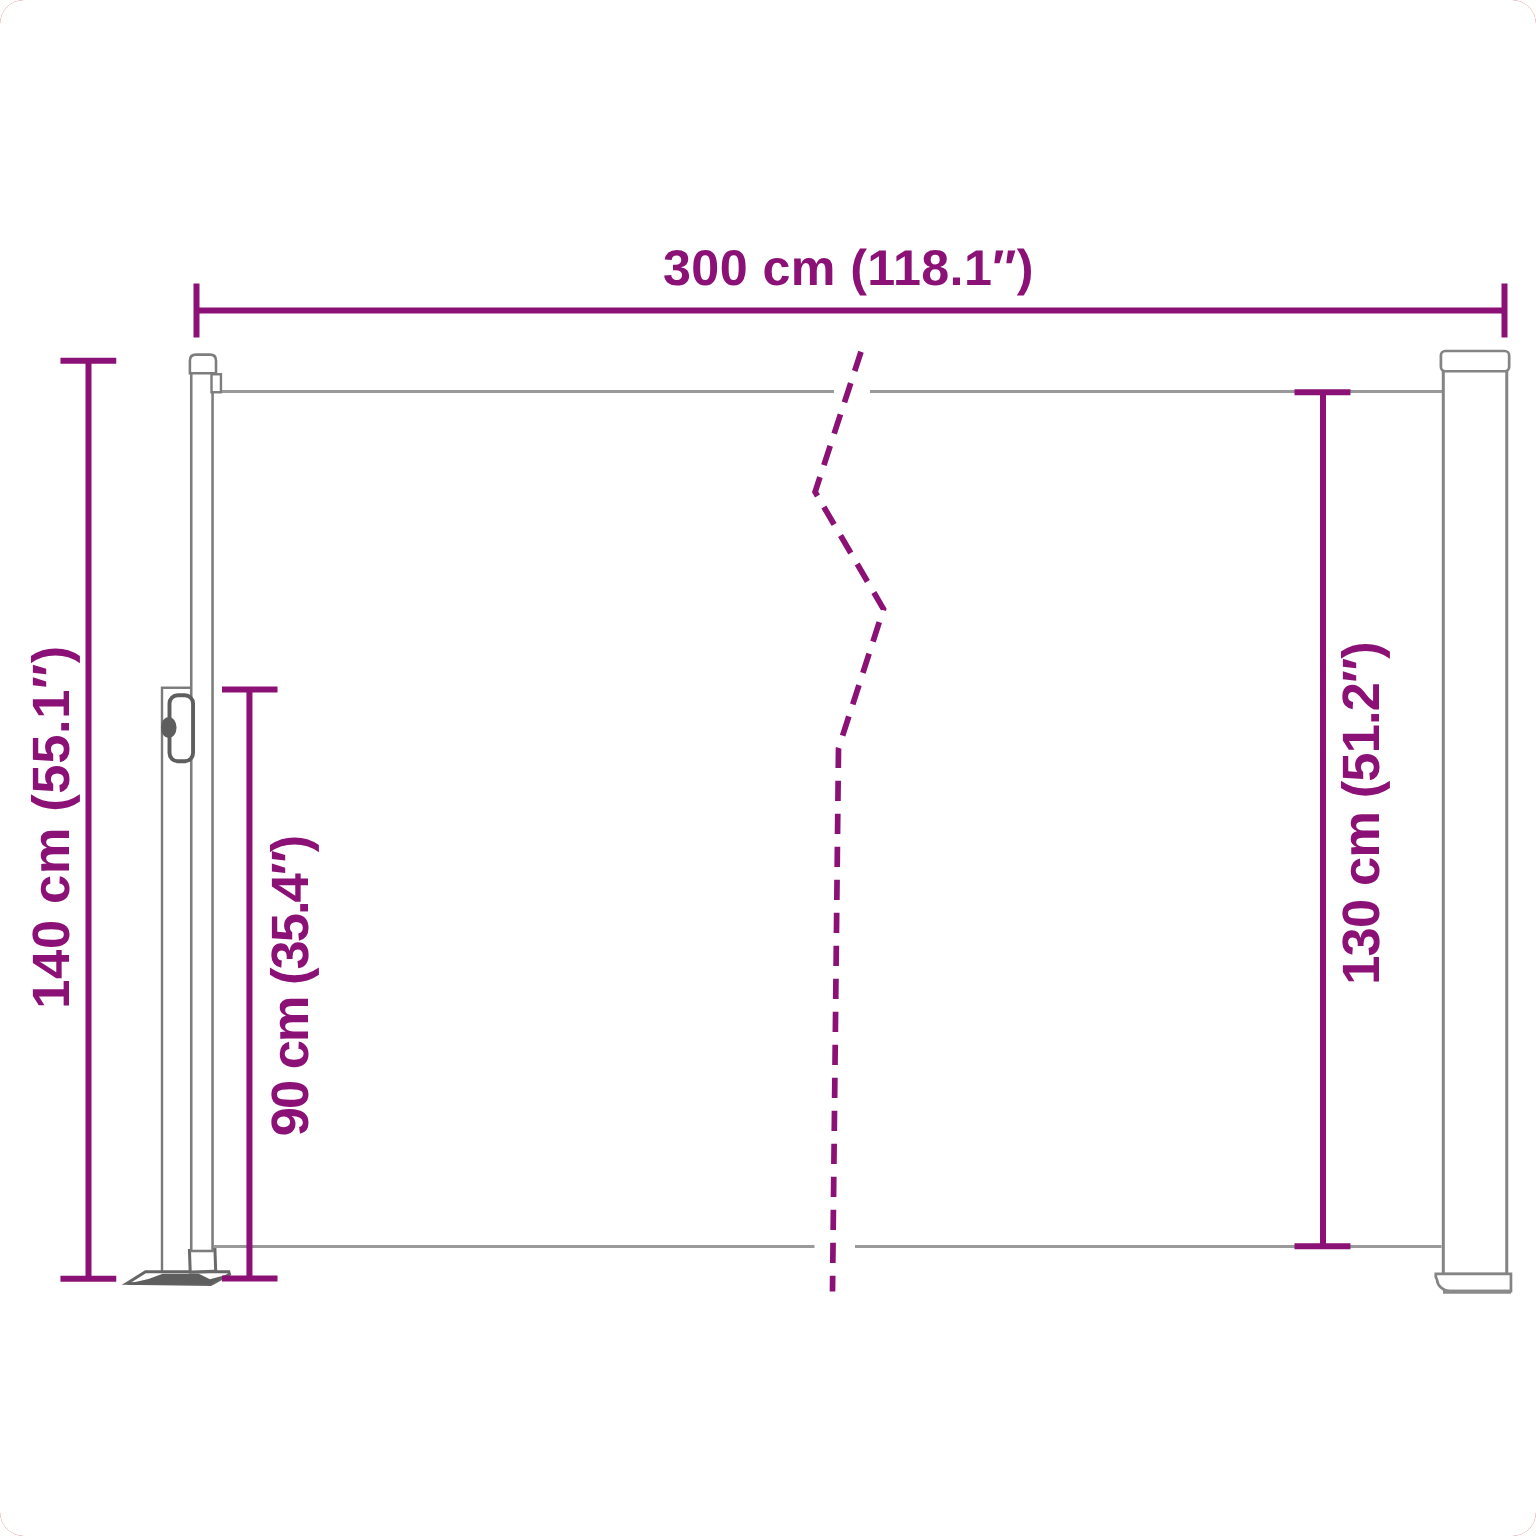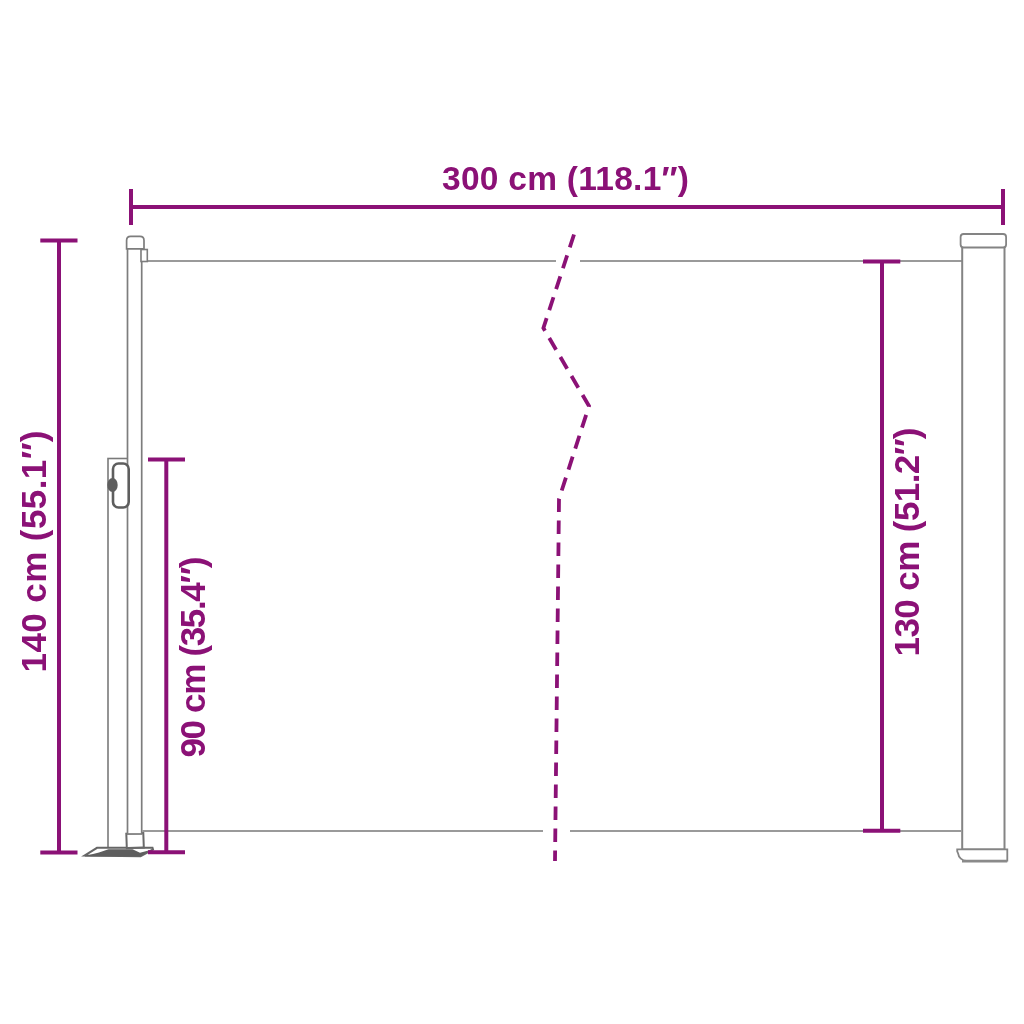--- a/index.html
+++ b/index.html
@@ -1,16 +1,16 @@
 <!DOCTYPE html>
 <html><head>
 <meta charset="utf-8">
 <style>
   html,body{margin:0;padding:0;background:#ffffff;}
-  .page{position:relative;width:1024px;height:1024px;background:#b91c1c;overflow:hidden;}
+  .page{position:relative;width:1024px;height:1024px;background:#b91c1c;overflow:hidden;border-radius:16px;}
   svg{position:absolute;left:0;top:0;}
   text{font-family:"Liberation Sans", sans-serif;font-weight:bold;fill:#8B1176;}
 </style>
 </head>
 <body>
 <div class="page">
 <svg width="1024" height="1024" viewBox="0 0 1024 1024">
 
   <rect x="0" y="0" width="1024" height="1024" fill="#ffffff"></rect>
 

